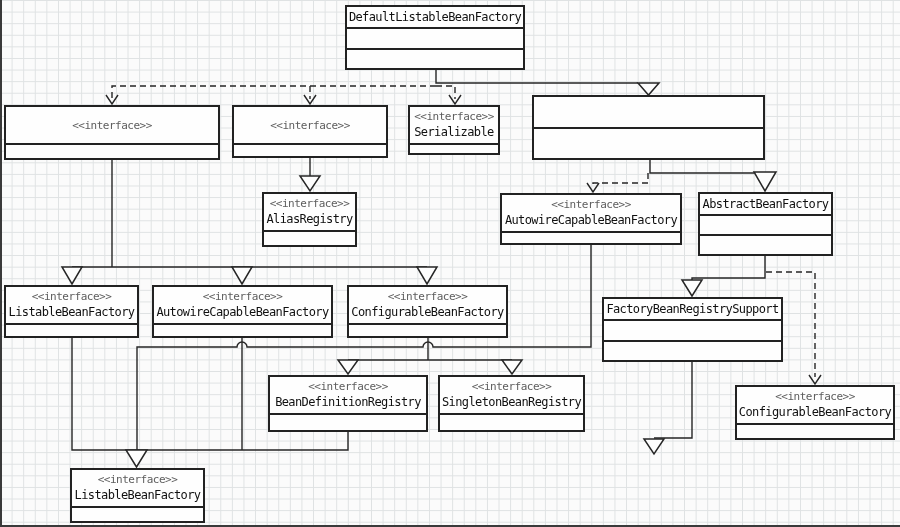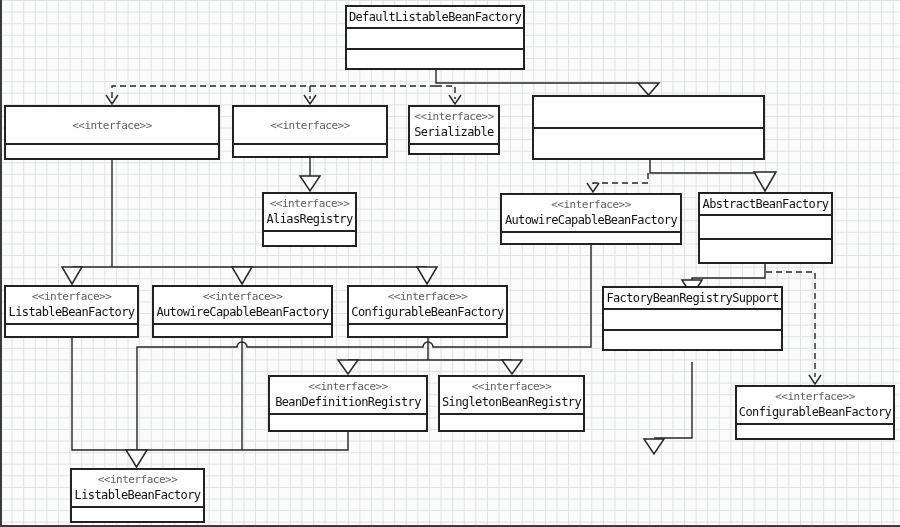--- a/index.html
+++ b/index.html
@@ -121,21 +121,21 @@
   </div>
 
   <div class="box iface" style="left:500px;top:193px;width:182px;height:52px">
     <div class="title">
       <div class="stereo">&lt;&lt;interface&gt;&gt;</div>
       <div class="cname">AutowireCapableBeanFactory</div>
     </div>
     <div class="comp"></div>
   </div>
 
-  <div class="box cls" style="left:698px;top:192px;width:135px;height:72px">
+  <div class="box cls" style="left:698px;top:192px;width:135px;height:64px">
     <div class="title">
       <div class="cname">AbstractBeanFactory</div>
     </div>
     <div class="comp"></div>
     <div class="comp"></div>
   </div>
 
   <div class="box iface" style="left:4px;top:285px;width:135px;height:53px">
     <div class="title">
       <div class="stereo">&lt;&lt;interface&gt;&gt;</div>
@@ -153,21 +153,21 @@
   </div>
 
   <div class="box iface" style="left:347px;top:285px;width:161px;height:53px">
     <div class="title">
       <div class="stereo">&lt;&lt;interface&gt;&gt;</div>
       <div class="cname">ConfigurableBeanFactory</div>
     </div>
     <div class="comp"></div>
   </div>
 
-  <div class="box cls" style="left:602px;top:286px;width:181px;height:65px">
+  <div class="box cls" style="left:602px;top:297px;width:181px;height:65px">
     <div class="title">
       <div class="cname">FactoryBeanRegistrySupport</div>
     </div>
     <div class="comp"></div>
     <div class="comp"></div>
   </div>
 
   <div class="box iface" style="left:268px;top:375px;width:160px;height:57px">
     <div class="title">
       <div class="stereo">&lt;&lt;interface&gt;&gt;</div>

